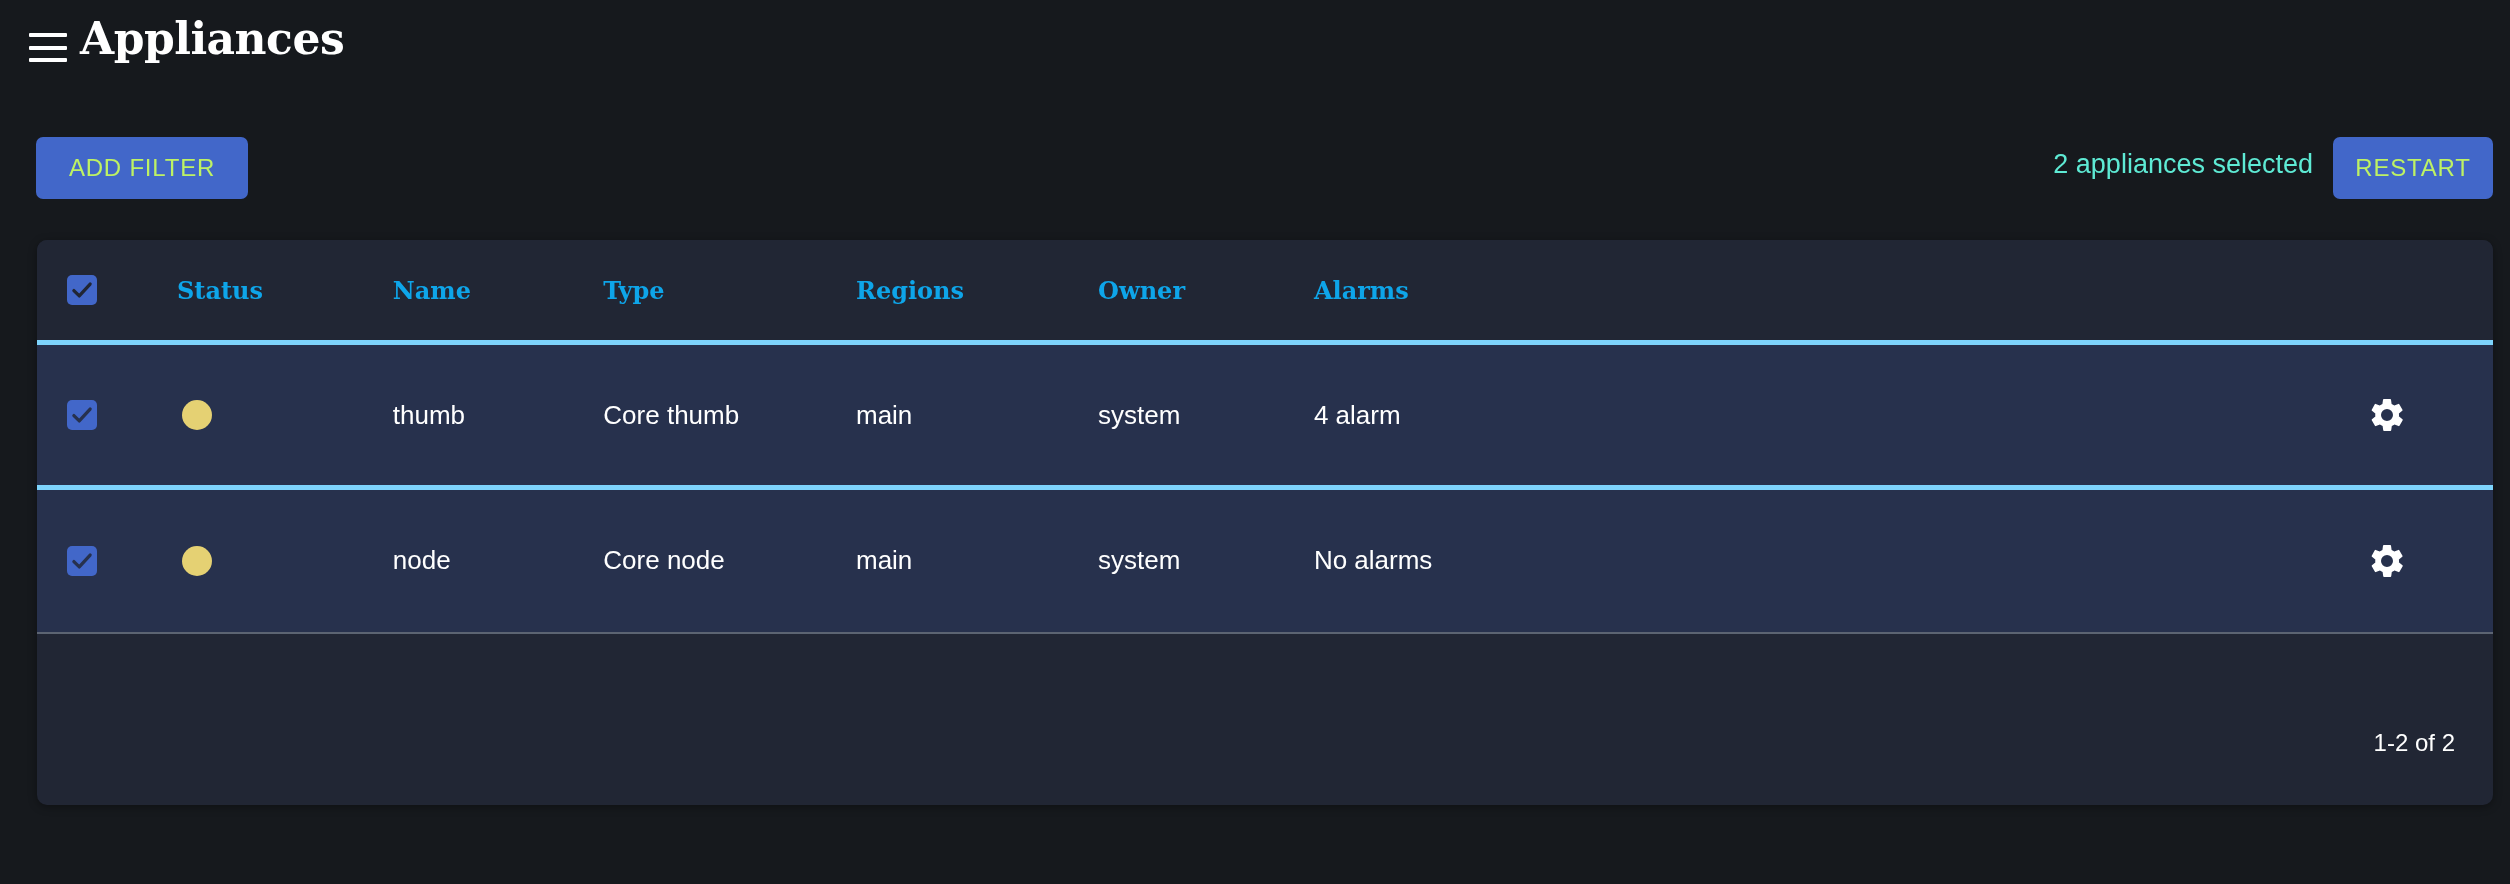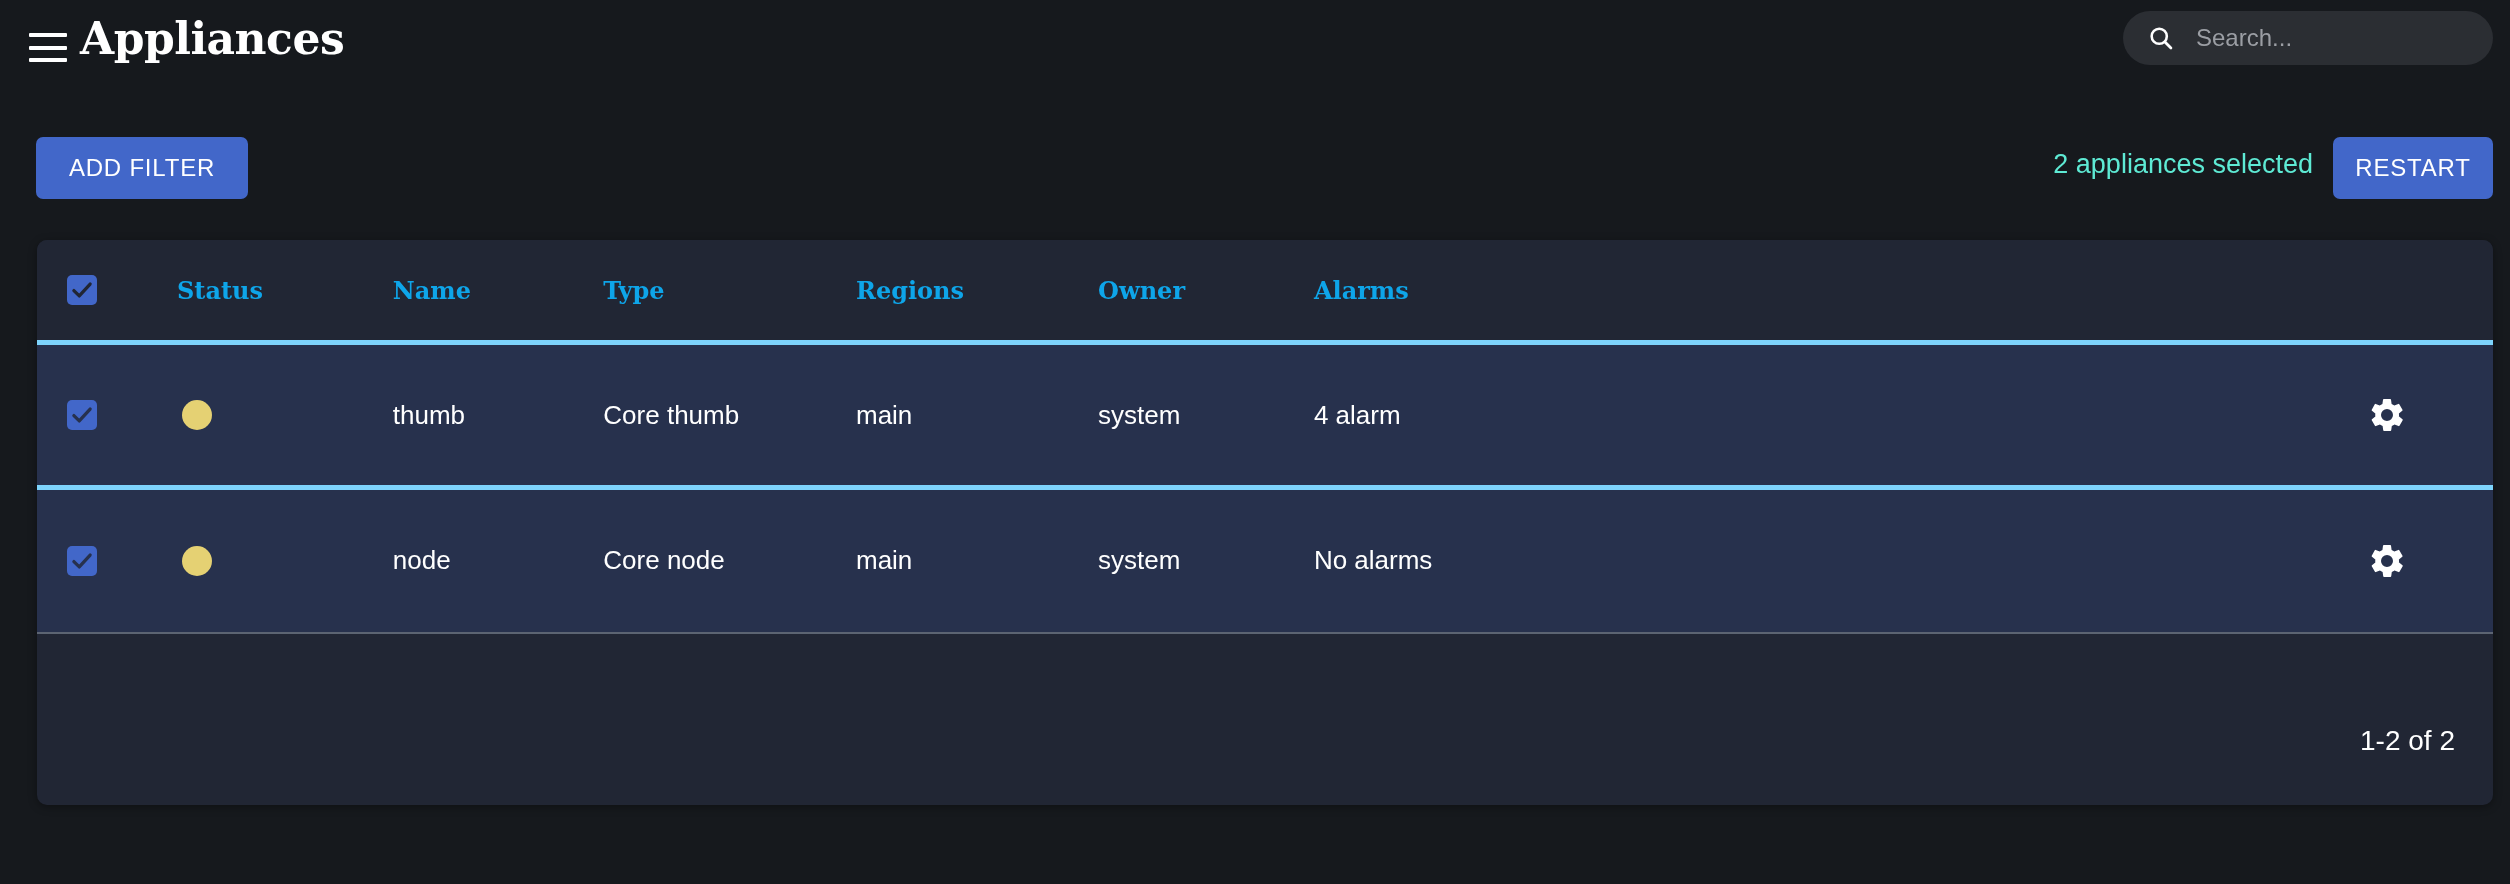--- a/index.html
+++ b/index.html
@@ -94,21 +94,21 @@
   .actionbar {
     position: absolute;
     left: 0; top: 92px;
     width: 2510px;
     height: 108px;
   }
   .btn {
     border: none;
     border-radius: 7px;
     background: #4267c9;
-    color: #ffffff;
+    color: #bef264;
     font-family: "Liberation Sans", sans-serif;
     font-size: 24px;
     font-weight: 400;
     letter-spacing: 0.8px;
     cursor: pointer;
     padding: 0;
   }
   .btn-add-filter {
     position: absolute;
     left: 36px; top: 45px;
@@ -214,47 +214,40 @@
     background: transparent;
     border: none;
     padding: 0;
   }
   .gear-btn svg { display: block; width: 40px; height: 40px; }
 
   .pagination {
     position: absolute;
     right: 38px;
     bottom: 48px;
-    font-size: 28px;
+    font-size: 24px;
     color: #ffffff;
     margin-top: 36px;
   }
 </style>
 </head>
 <body>
 
 <div class="app">
 
   <div class="topbar">
 
     <div class="hamburger">
       <span></span>
       <span></span>
       <span></span>
     </div>
 
     <div class="page-title">Appliances</div>
 
-    <div class="search-box">
-      <svg class="search-icon" viewBox="0 0 24 24">
-        <circle cx="10.5" cy="10.5" r="6.5" fill="none" stroke="#ffffff" stroke-width="2.2"></circle>
-        <line x1="15.4" y1="15.4" x2="20.5" y2="20.5" stroke="#ffffff" stroke-width="2.4" stroke-linecap="round"></line>
-      </svg>
-      <input class="search-input" type="text" placeholder="Search..." style="">
-    </div>
   </div>
 
   <div class="actionbar">
     <button class="btn btn-add-filter">ADD FILTER</button>
 
     <div class="selected-count">2 appliances selected</div>
 
     <button class="btn btn-restart">RESTART</button>
   </div>
 

